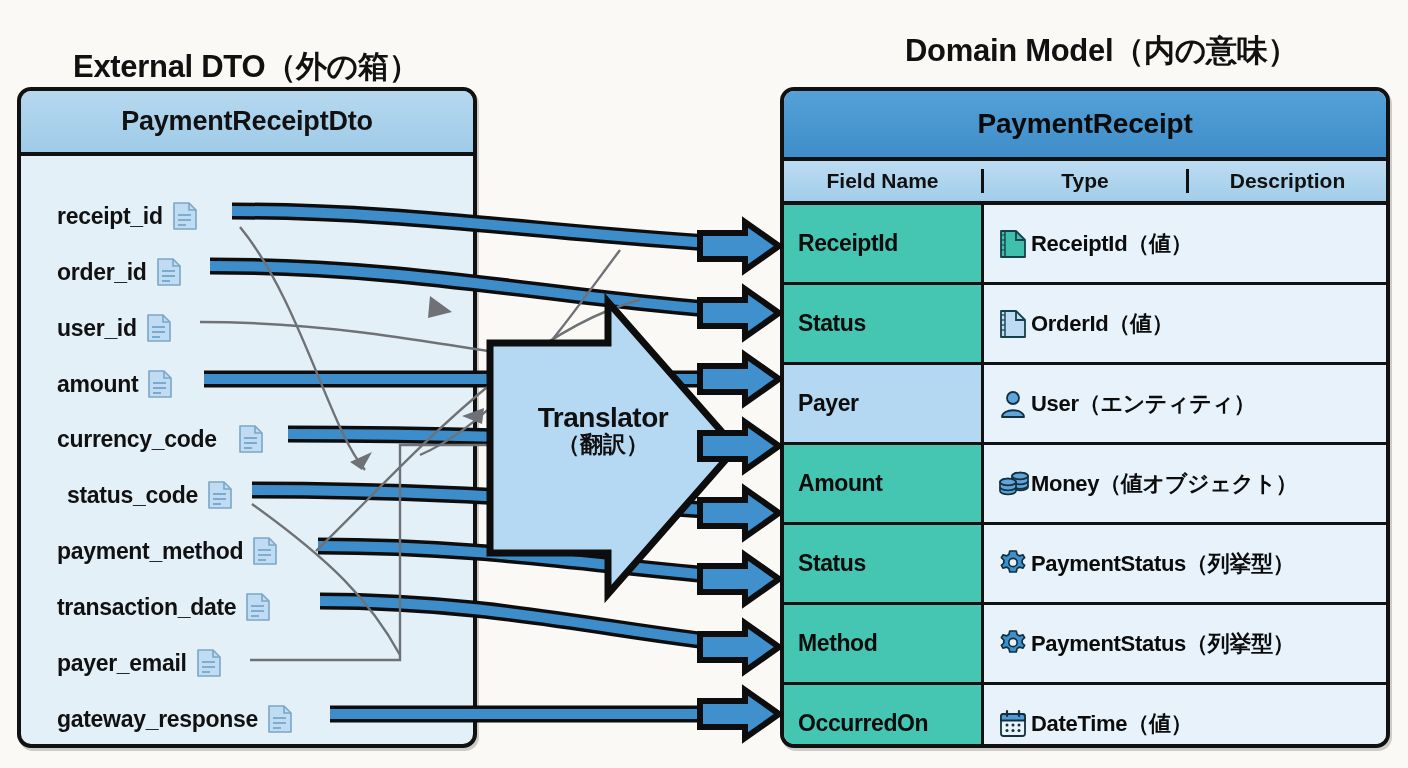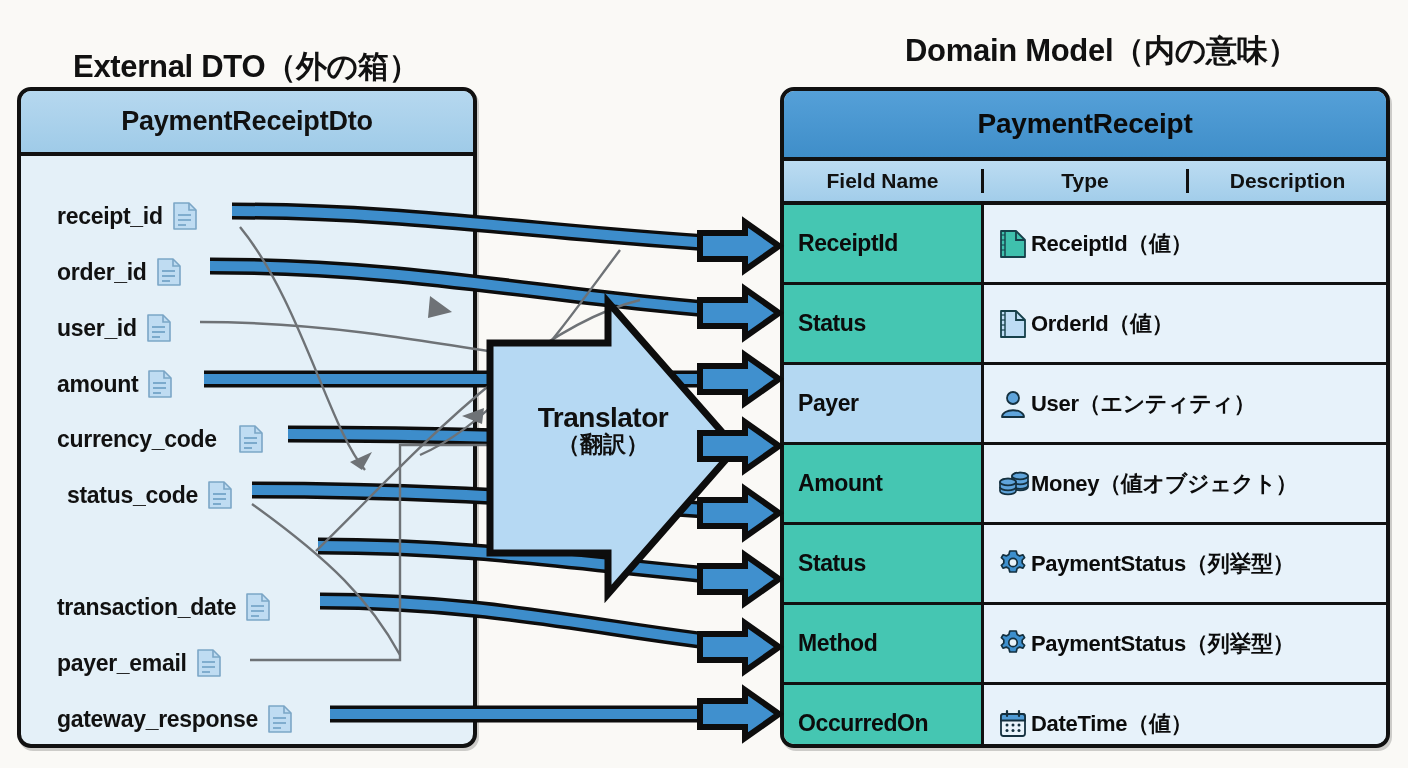--- a/index.html
+++ b/index.html
@@ -293,20 +293,34 @@
               <path d="M17,2 v7 h7" fill="none" stroke="#7ba6c6" stroke-width="1.6"></path>
               <g stroke="#6b9ec2" stroke-width="1.6">
                 <line x1="6" y1="14" x2="19" y2="14"></line>
                 <line x1="6" y1="19" x2="19" y2="19"></line>
                 <line x1="6" y1="24" x2="14" y2="24"></line>
               </g>
             </svg>
         </span>
       </div>
 
+      <div class="dto-field" style="left:36px;top:378px;">
+        <span class="fname">payment_method</span>
+        <span class="doc-ico">
+          <svg viewBox="0 0 26 30" width="26" height="30">
+              <path d="M2,2 h15 l7,7 v19 h-22 z" fill="#bfdcf2" stroke="#7ba6c6" stroke-width="1.6" stroke-linejoin="round"></path>
+              <path d="M17,2 v7 h7" fill="none" stroke="#7ba6c6" stroke-width="1.6"></path>
+              <g stroke="#6b9ec2" stroke-width="1.6">
+                <line x1="6" y1="14" x2="19" y2="14"></line>
+                <line x1="6" y1="19" x2="19" y2="19"></line>
+                <line x1="6" y1="24" x2="14" y2="24"></line>
+              </g>
+            </svg>
+        </span>
+      </div>
 
       <div class="dto-field" style="left:36px;top:434px;">
         <span class="fname">transaction_date</span>
         <span class="doc-ico">
           <svg viewBox="0 0 26 30" width="26" height="30">
               <path d="M2,2 h15 l7,7 v19 h-22 z" fill="#bfdcf2" stroke="#7ba6c6" stroke-width="1.6" stroke-linejoin="round"></path>
               <path d="M17,2 v7 h7" fill="none" stroke="#7ba6c6" stroke-width="1.6"></path>
               <g stroke="#6b9ec2" stroke-width="1.6">
                 <line x1="6" y1="14" x2="19" y2="14"></line>
                 <line x1="6" y1="19" x2="19" y2="19"></line>

